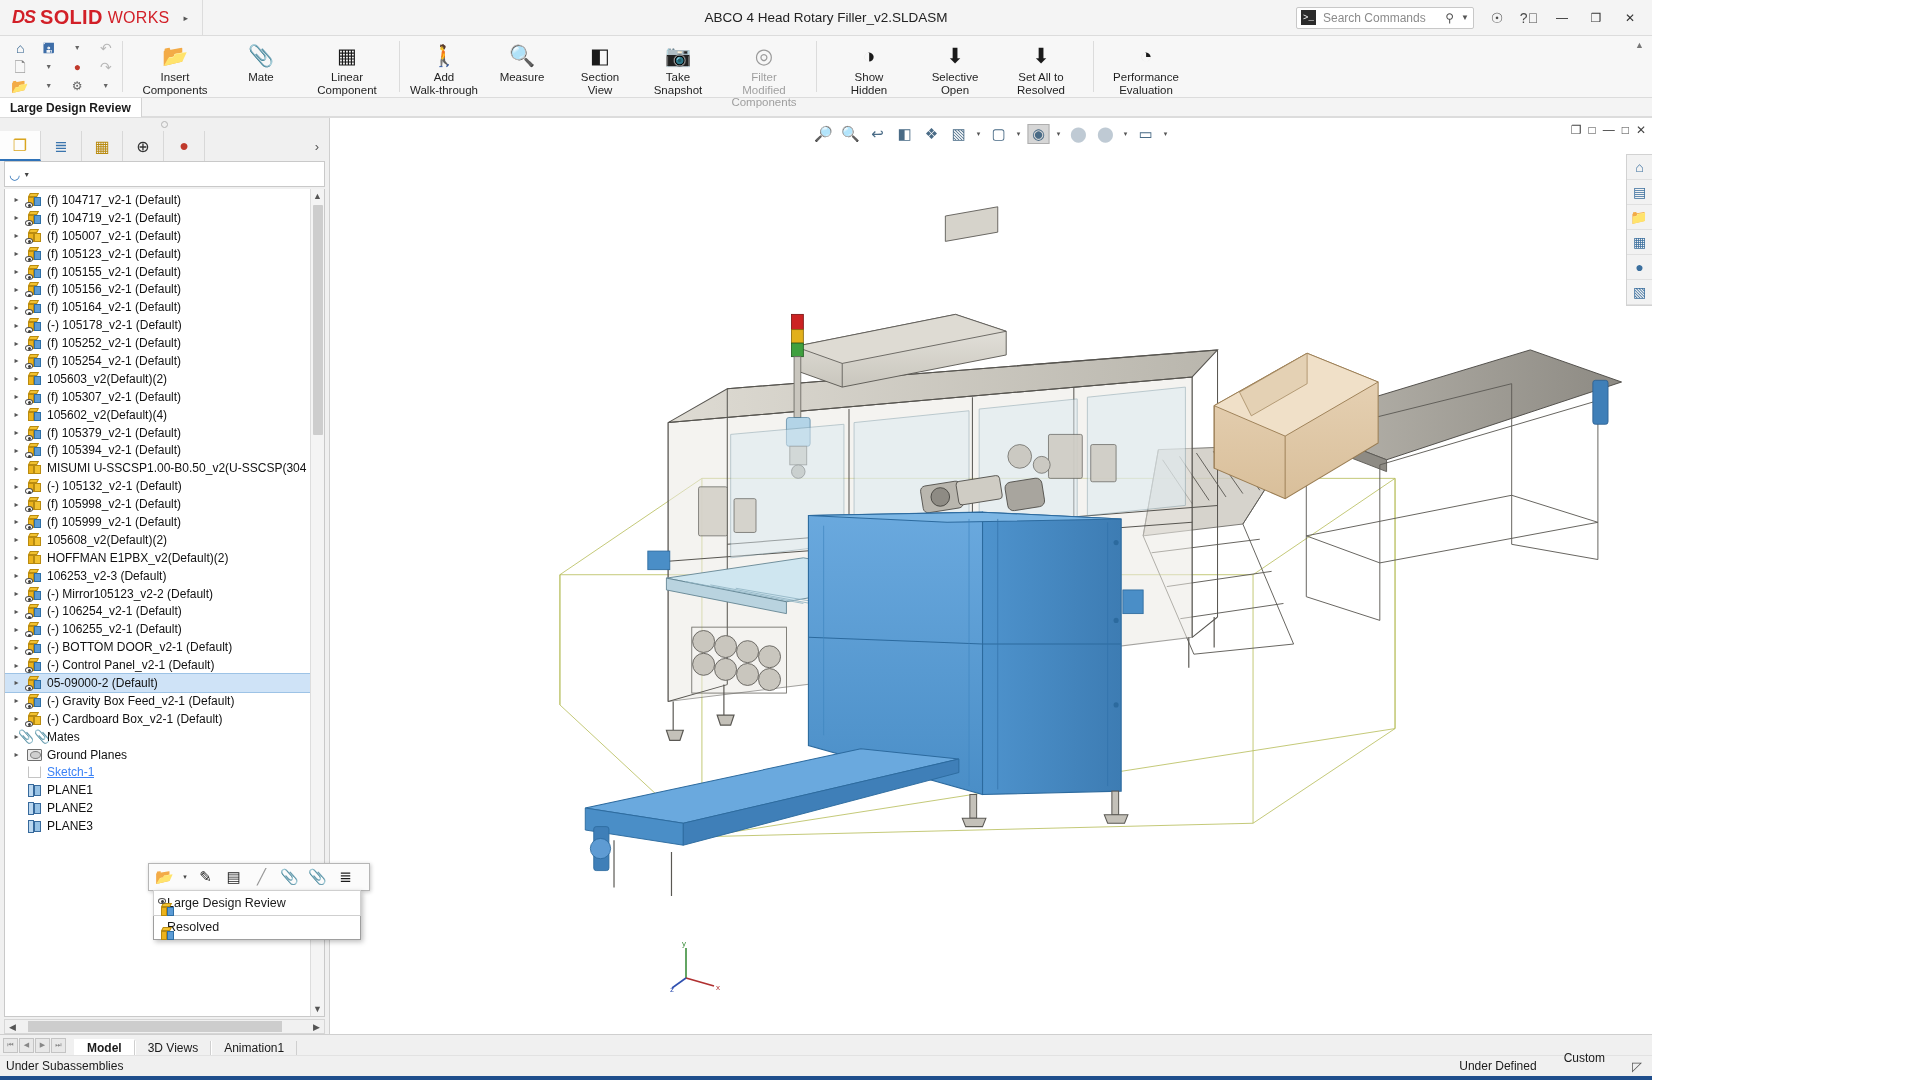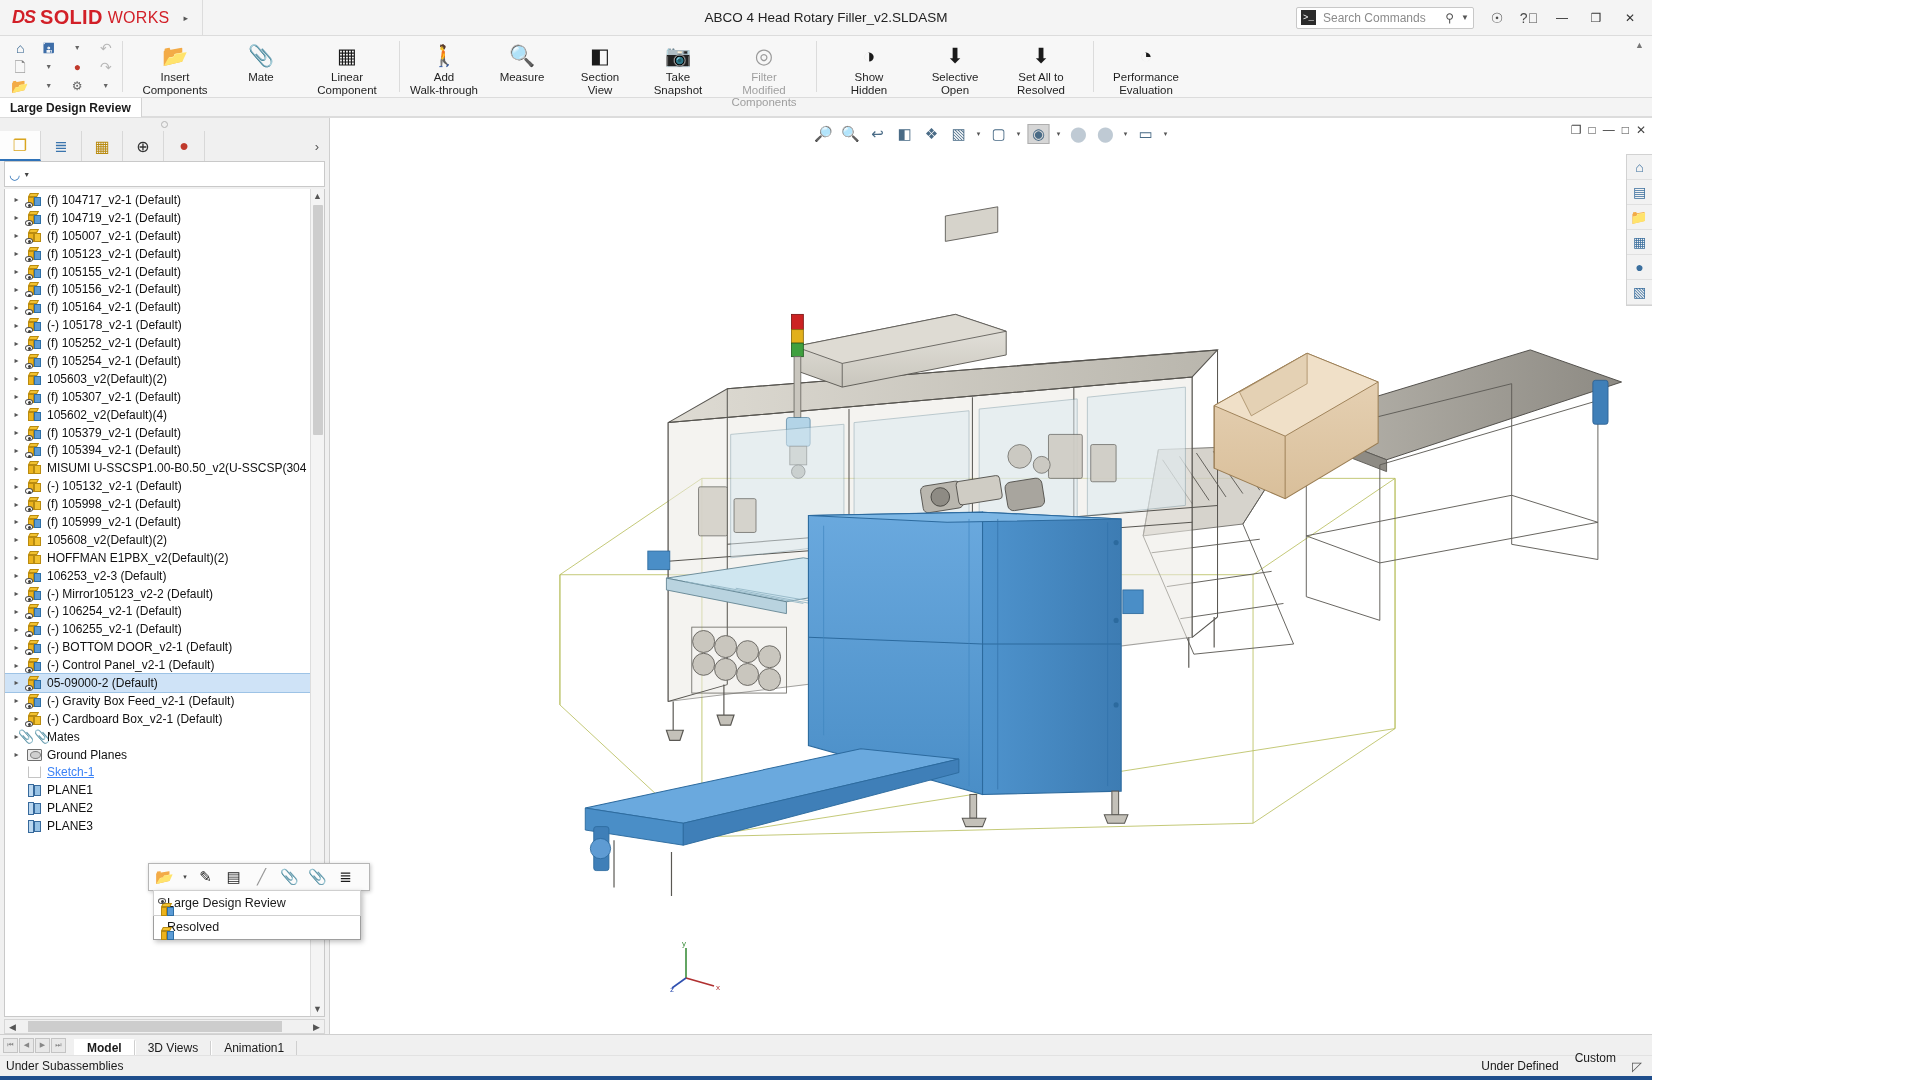--- a/index.html
+++ b/index.html
@@ -163,21 +163,21 @@
 
   
   .bottombar { height: 21px; background:#f0f0f0; border-top:1px solid #cfcfcf; display:flex; align-items:stretch; flex:none; }
   .navbtns { width: 74px; display:flex; align-items:center; padding-left:3px; gap:1px; }
   .navbtns .nb { width:15px; height:15px; border:1px solid #c4c4c4; background:#e8e8e8; font-size:7px; display:flex; align-items:center; justify-content:center; color:#888; }
   .btab { padding: 0 12px; display:flex; align-items:center; font-size:12px; border-right:1px solid #cfcfcf; border-left:1px solid #fff; color:#1a1a1a; }
   .btab.sel { background:#fff; font-weight:bold; border-top:2px solid #fff; }
   .bfill { flex:1; border-bottom:0; }
   .statusbar { height: 21px; background:#f0f0f0; display:flex; align-items:center; font-size:12px; color:#1a1a1a; flex:none; border-top:1px solid #e2e2e2; }
   .statusbar .msg { padding-left: 6px; }
-  .statusbar .right { margin-left:auto; display:flex; align-items:center; gap: 16px; padding-right: 10px; }
+  .statusbar .right { margin-left:auto; display:flex; align-items:center; gap: 27px; padding-right: 10px; }
   .statusbar .right .car { font-size:8px; color:#555; }
   .taskline { height: 4px; background:#1f4e8c; flex:none; }
 </style>
 </head>
 <body>
 
 <div id="app">
 
   <div class="titlebar">
     <div class="sw-logo">

